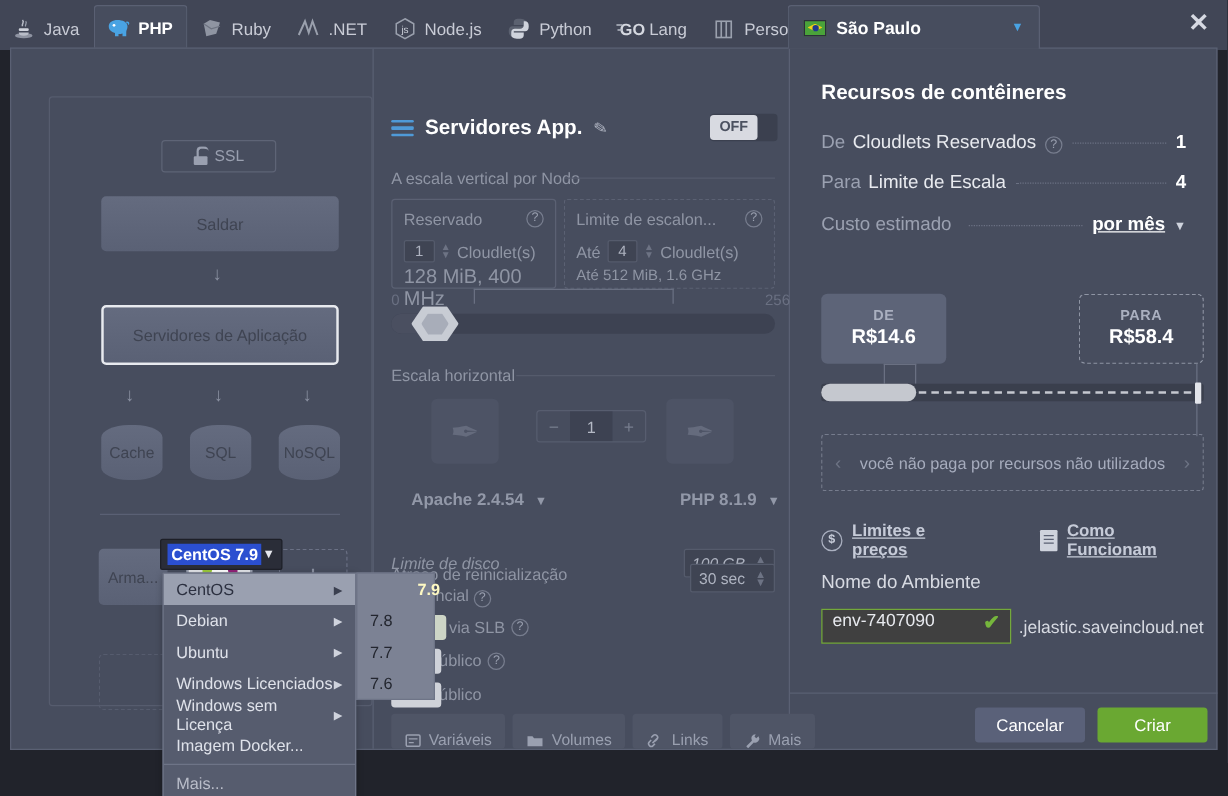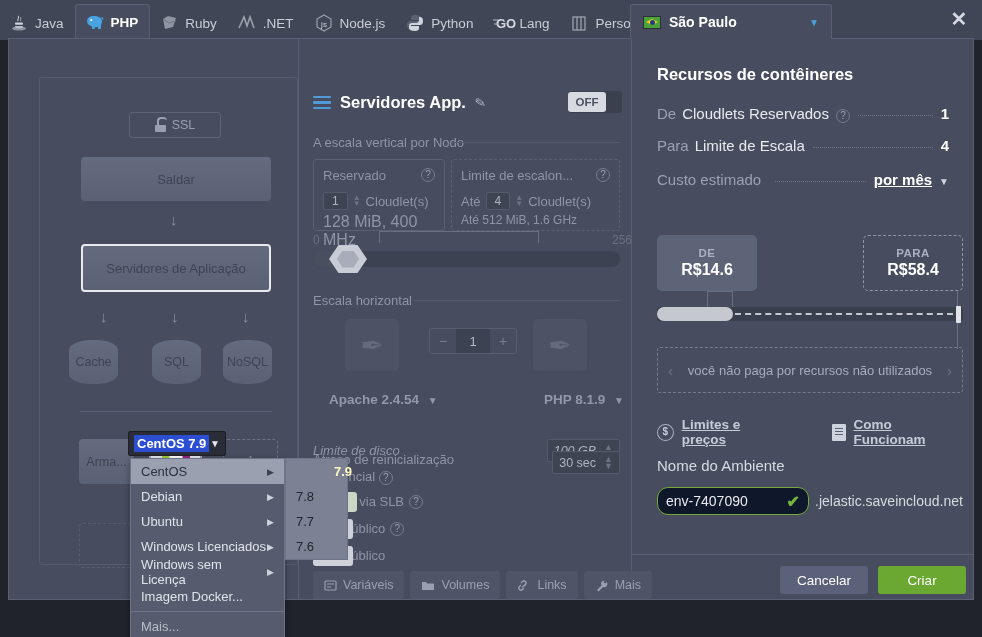--- a/index.html
+++ b/index.html
@@ -107,21 +107,21 @@
     left: 60px; top: 187px; width: 190px; height: 48px;
     border: 2px solid #e8eaef;
   }
   .db {
     position: absolute; width: 49px; height: 44px; cursor: pointer;
     background: linear-gradient(#646b7f, #5a6175);
     border-radius: 22px/10px;
     display:flex; align-items:center; justify-content:center;
     color:#3f4452; font-size: 12.5px;
   }
-  .db.cache { left: 48px; top: 283px; text-align: right; }
+  .db.cache { left: 60px; top: 283px; text-align: right; }
   .db.sql   { left: 131px; top: 283px; }
   .db.nosql { left: 202px; top: 283px; }
   .arrow-down {
     position: absolute; color: #8a90a1; font-size: 15px; line-height: 1;
   }
   .hr-line {
     position: absolute; left: 59px; top: 354px; width: 192px; height: 1px;
     background: #5a6074;
   }
   .tile {
@@ -297,21 +297,21 @@
   .field {
     margin-left: auto; display: flex; align-items: center;
     background: #3f4453; border: 1px solid #555b6c; border-radius: 2px;
     color: #aeb3c0; font-size: 12.5px; height: 23px; padding: 0 6px; gap: 8px;
   }
   .field .ar { color: #6d7384; font-size: 9px; line-height: 7px; }
 
   .btn-row { position: absolute; left: 6px; top: 520px; display: flex; gap: 6px; }
   .mbtn {
     height: 28px; background: #4f5566; border-radius: 3px; color: #9aa0b0;
-    font-size: 12.5px; display: flex; align-items: center; gap: 6px;
+    font-size: 12.5px; display: flex; align-items: flex-end; gap: 6px;
     padding: 0 11px; cursor: pointer;
   }
 
   
   .right { position: absolute; left: 632px; top: 8px; right: 8px; bottom: 10px; }
   .r-title {
     position: absolute; left: 16px; top: 18px; color: #ffffff;
     font-size: 16.5px; font-weight: bold;
   }
   .r-row {
@@ -379,22 +379,22 @@
     position: relative;
   }
   .docico::after {
     content:""; position: absolute; left: 3px; top: 4px; width: 8px; height: 1.5px;
     background: #5a6073; box-shadow: 0 3px 0 #5a6073, 0 6px 0 #5a6073;
   }
 
   .envlabel { position: absolute; left: 16px; top: 410px; color: #d7dae2; font-size: 15px; }
   .envrow { position: absolute; left: 16px; top: 440px; display: flex; align-items: center; gap: 6px; }
   .envinput {
-    width: 152px; height: 28px; background: #0f172a; border: 1px solid #73a93c;
-    border-radius: 11px; display: flex; align-items: center; padding: 0 8px;
+    width: 152px; height: 28px; background: #404040; border: 1px solid #73a93c;
+    border-radius: 0; display: flex; align-items: flex-start; padding: 0 8px;
     color: #e8eaef; font-size: 14px;
   }
   .check { margin-left: auto; color: #76b63c; font-size: 16px; font-weight: bold; }
   .envsuffix { color: #d7dae2; font-size: 14px; }
 
   .footer-rule {
     position: absolute; left: 632px; right: 8px; top: 554px; height: 1px;
     background: #5a6073;
   }
   .footer {

